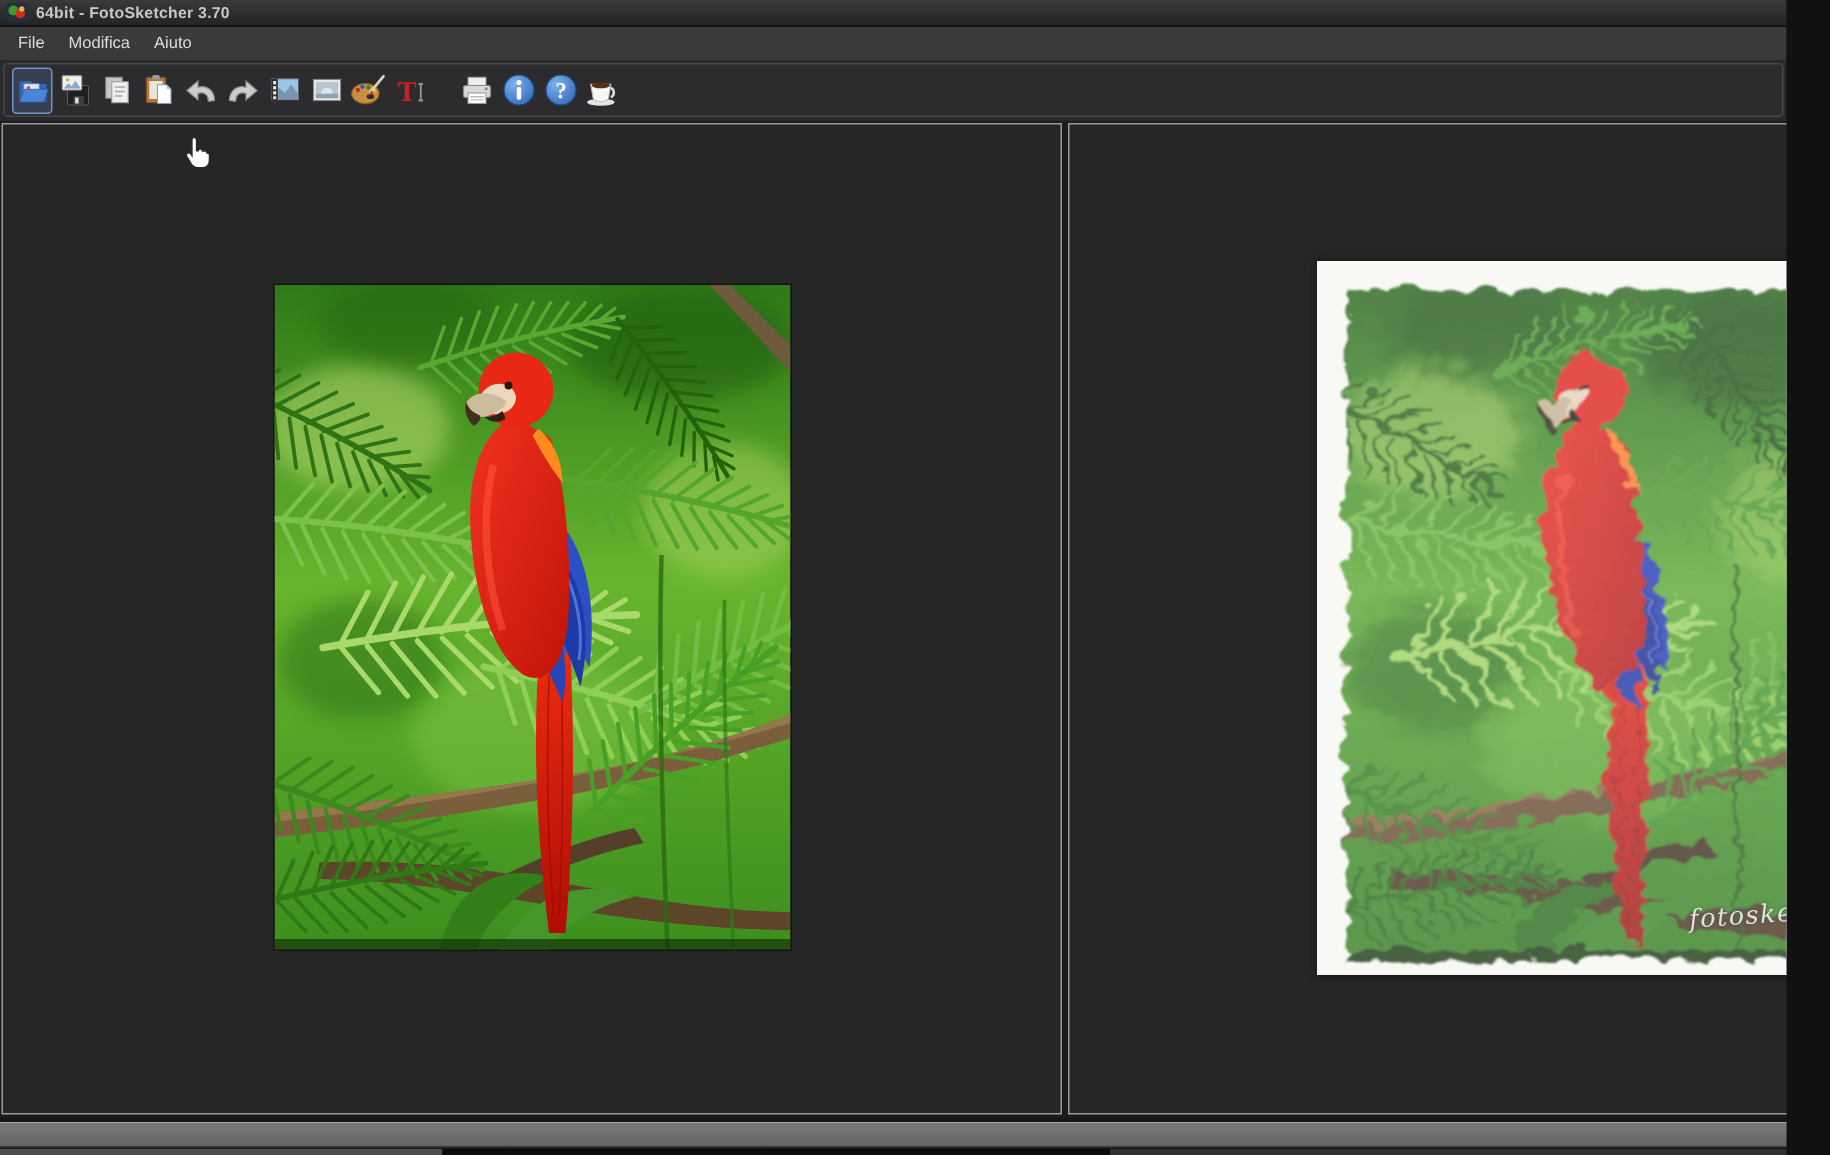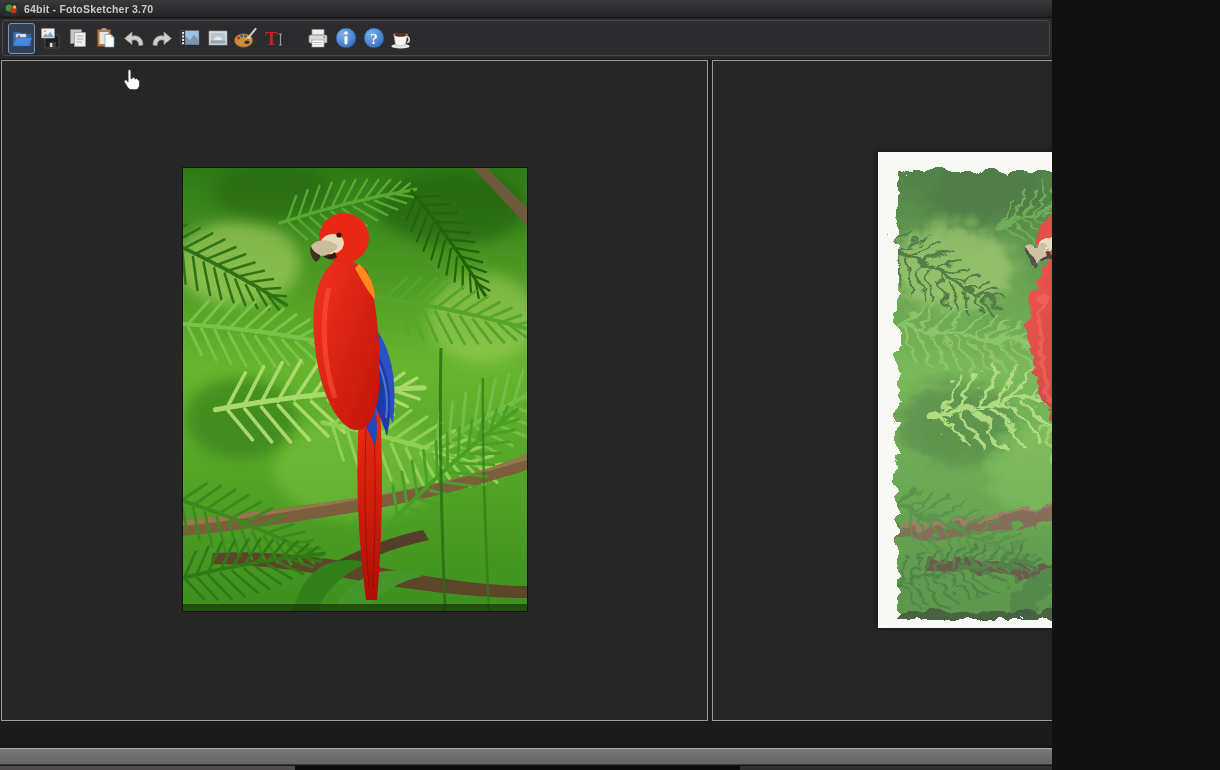--- a/index.html
+++ b/index.html
@@ -1,18 +1,18 @@
 <!DOCTYPE html>
 <html><head>
 <meta charset="utf-8">
 <style>
   html,body{margin:0;padding:0;background:#111;}
   *{box-sizing:border-box;}
   .app{
-    position:relative;width:1052px;height:770px;background:#1b1b1b;
+    position:relative;width:1191px;height:770px;background:#1b1b1b;
     font-family:"Liberation Sans",sans-serif;overflow:hidden;
     display:flex;flex-direction:column;
   }
   
   .titlebar{
     height:18px;flex:0 0 18px;display:flex;align-items:center;
     background:linear-gradient(#3a3a3c,#232326);padding-left:4px;gap:5px;
     border-bottom:1px solid #141414;
   }
   .titlebar .title-text{font-size:10.5px;font-weight:700;color:#c9c9c9;letter-spacing:.2px;}
@@ -202,20 +202,25 @@
         <rect width="15" height="13" rx="2" fill="#23303c"></rect>
         <circle cx="5" cy="5" r="3.4" fill="#3f9a34"></circle>
         <circle cx="9.5" cy="7" r="3.2" fill="#cf2c1a"></circle>
         <circle cx="7" cy="9" r="2.2" fill="#d8aااf" opacity="0"></circle>
         <circle cx="10.5" cy="4" r="1.8" fill="#e4b83a"></circle>
       </svg>
     </span>
     <span class="title-text">64bit - FotoSketcher 3.70</span>
   </div>
 
+  <div class="menubar">
+    <span class="menu-item">File</span>
+    <span class="menu-item">Modifica</span>
+    <span class="menu-item">Aiuto</span>
+  </div>
 
   <div class="toolbar-wrap">
     <div class="toolbar">
 
       <button class="tbtn sel">
         <svg width="24" height="24" viewBox="0 0 24 24">
           <path d="M3,6h7l2,2h9v12H3z" fill="#2f66b8"></path>
           <rect x="6" y="8" width="10" height="7" fill="#dfe9f6" stroke="#9db7d8" stroke-width="0.6"></rect>
           <circle cx="9" cy="10.5" r="1.2" fill="#dd4433"></circle>
           <path d="M6.5,15 l3,-2.5 2,1.5 2,-3 2.5,4z" fill="#3a9a3a"></path>

